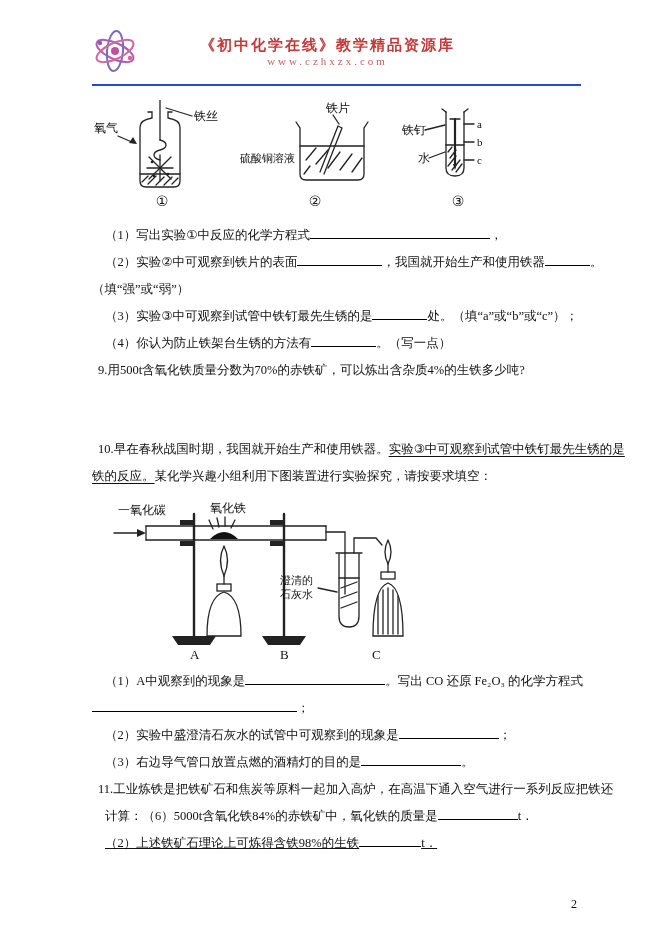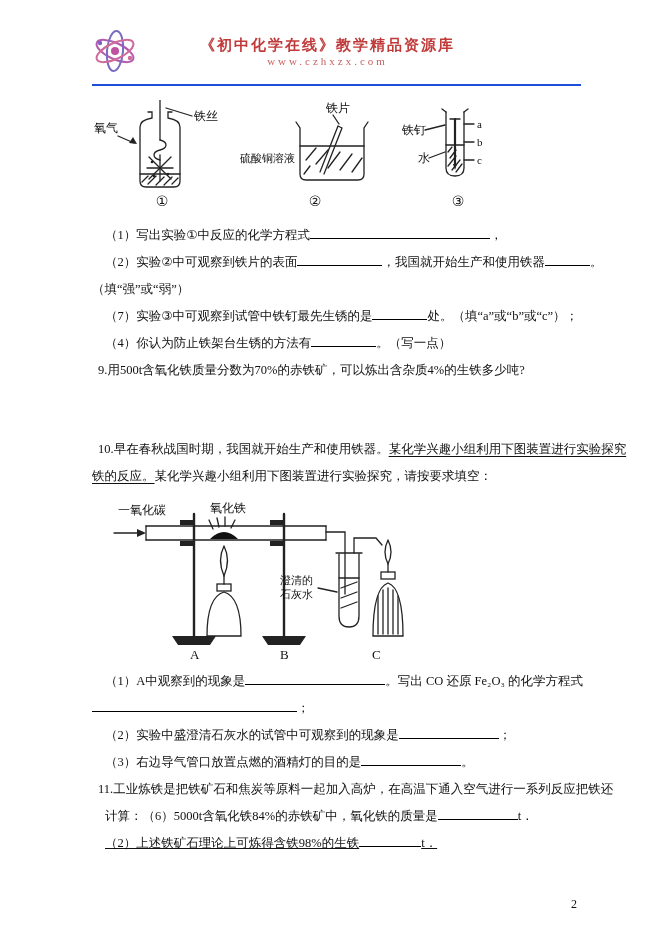--- a/index.html
+++ b/index.html
@@ -137,27 +137,27 @@
         <text x="79" y="64" font-size="11">c</text>
       </svg>
       <figcaption>③</figcaption>
     </figure>
   </div>
 
   <div class="qblock">
       <p class="line" style="padding-left: 13px;"><span>（1）写出实验①中反应的化学方程式</span><span class="blank" style="width: 180px;"></span><span>，</span></p>
       <p class="line" style="padding-left: 13px;"><span>（2）实验②中可观察到铁片的表面</span><span class="blank" style="width: 85px;"></span><span>，我国就开始生产和使用铁器</span><span class="blank" style="width: 45px;"></span><span>。</span></p>
       <p class="line"><span>（填“强”或“弱”）</span></p>
-      <p class="line" style="padding-left: 13px;"><span>（7）实验③中可观察到试管中铁钉最先生锈的是</span><span class="blank" style="width: 55px;"></span><span>处。（填“a”或“b”或“c”）；</span></p>
+      <p class="line" style="padding-left: 13px;"><span>（3）实验③中可观察到试管中铁钉最先生锈的是</span><span class="blank" style="width: 55px;"></span><span>处。（填“a”或“b”或“c”）；</span></p>
       <p class="line" style="padding-left: 13px;"><span>（4）你认为防止铁架台生锈的方法有</span><span class="blank" style="width: 65px;"></span><span>。（写一点）</span></p>
       <p class="line" style="padding-left: 6px; margin-bottom: 52px;"><span>9.用500t含氧化铁质量分数为70%的赤铁矿，可以炼出含杂质4%的生铁多少吨?</span></p>
     </div>
 
   <div class="qblock q10blk">
-      <p class="line" style="padding-left: 6px;"><span>10.早在春秋战国时期，我国就开始生产和使用铁器。</span><span class="uline">某化学兴趣小组利用下图装置进行实验探究</span></p>
+      <p class="line" style="padding-left: 6px;"><span>10.早在春秋战国时期，我国就开始生产和使用铁器。</span><span class="uline">实验③中可观察到试管中铁钉最先生锈的是</span></p>
       <p class="line"><span class="uline">铁的反应。</span><span>某化学兴趣小组利用下图装置进行实验探究，请按要求填空：</span></p>
     </div>
 
   <div class="apparatus">
     <svg width="310" height="168" viewBox="0 0 310 168">
       <g class="sk">
         <line x1="4" y1="37" x2="27" y2="37"></line>
         <line x1="36" y1="30" x2="216" y2="30"></line>
         <line x1="36" y1="44" x2="216" y2="44"></line>
         <line x1="36" y1="30" x2="36" y2="44"></line>

